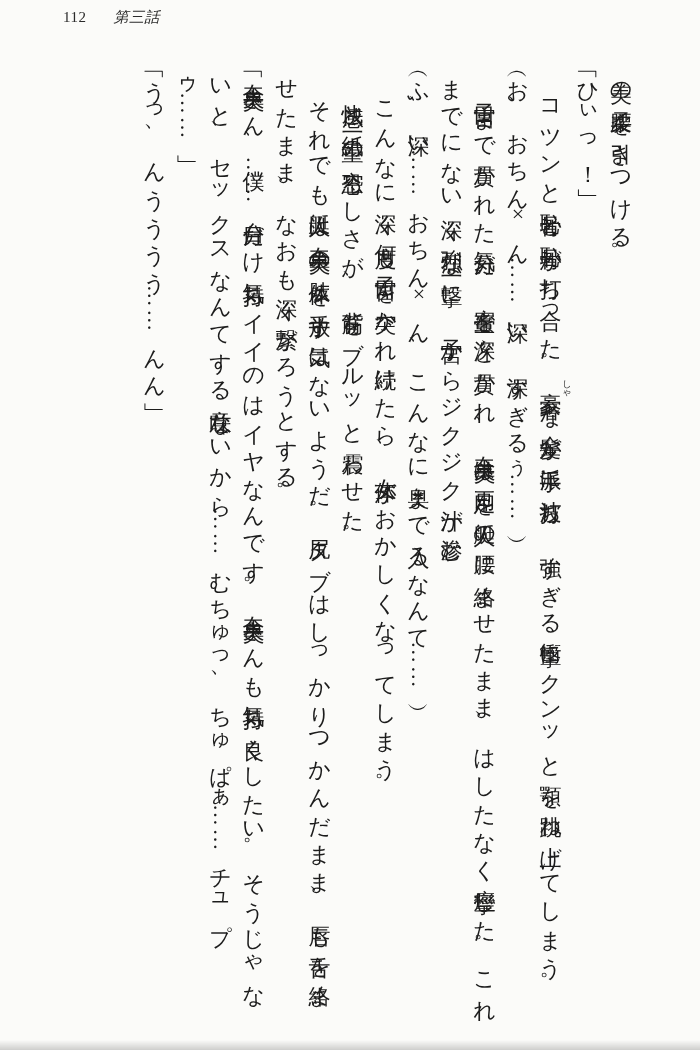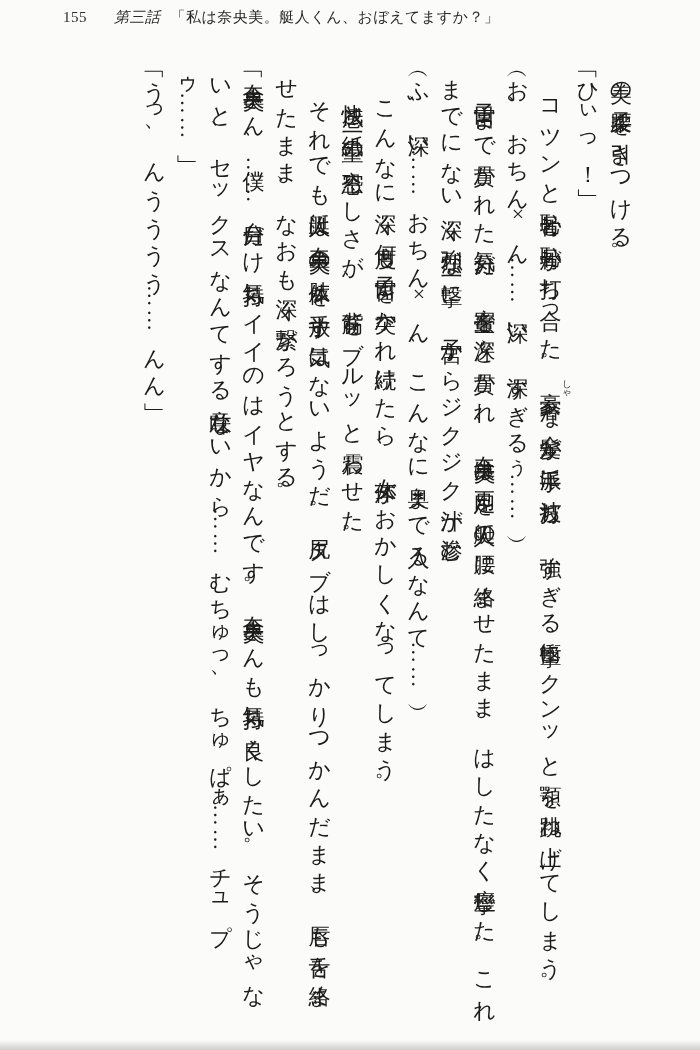--- a/index.html
+++ b/index.html
@@ -68,23 +68,22 @@
     letter-spacing: 0;
     color: #2a2a2a;
   }
 </style>
 </head>
 <body>
 
 <div class="page" style="background: rgb(251, 251, 249);">
 
   <div class="running-header">
-    <span class="page-num">155</span>
+    <span class="page-num">112</span>
     <span class="chapter">第三話</span>
-    <span class="chapter-title">「私は奈央美。艇人くん、おぼえてますか？」</span>
   </div>
 
   <div class="body-text" style="color: rgb(28, 28, 28);">
       <p class="">美の柔腰を引きつける。</p>
       <p class="">「ひぃっ！」</p>
       <p class="indent">コツンと恥骨と恥骨が打ち合った。豪<ruby>奢<rt>しゃ</rt></ruby>な金髪が派手に波打ち、強すぎる衝撃にクンッと顎を跳ね上げてしまう。</p>
       <p class="">（お、おちん×ん……深い、深すぎるぅ……）</p>
       <p class="indent">子宮口まで貫かれた気分だ。蜜壺を深々と貫かれ、奈央美は両足を艇人の腰に絡ませたまま、はしたなく痙攣した。これまでにない深く強烈な一撃に、子宮からジクジク汁が滲む。</p>
       <p class="">（ふ、深い……おちん×ん、こんなに奥まで入るなんて……）</p>
       <p class="indent">こんなに深く何度も子宮口を突かれ続けたら、女体がおかしくなってしまう。</p>

